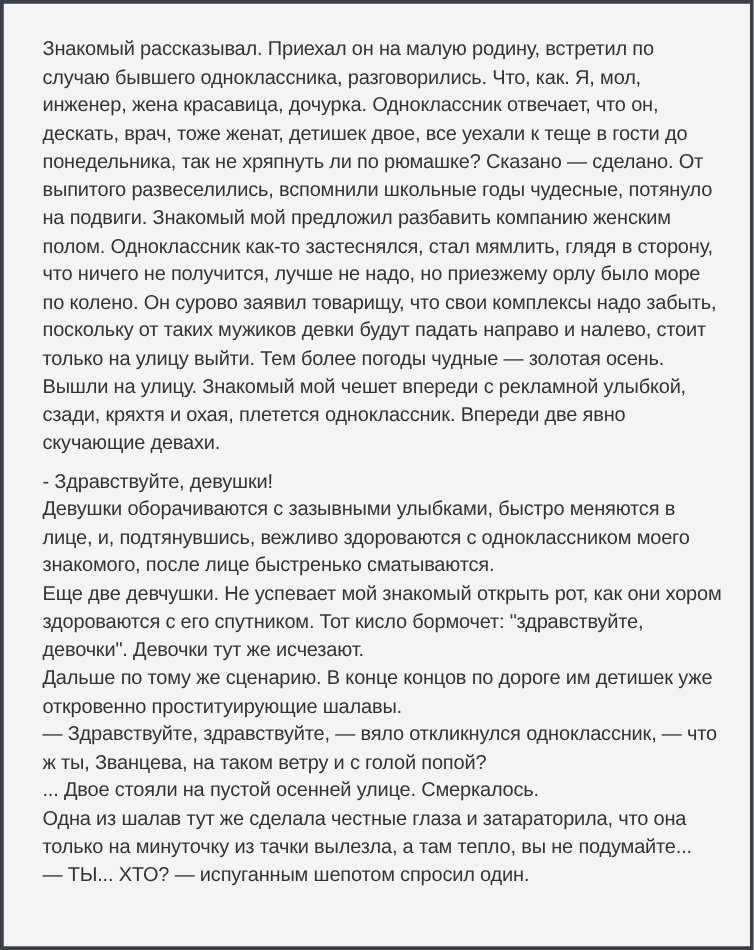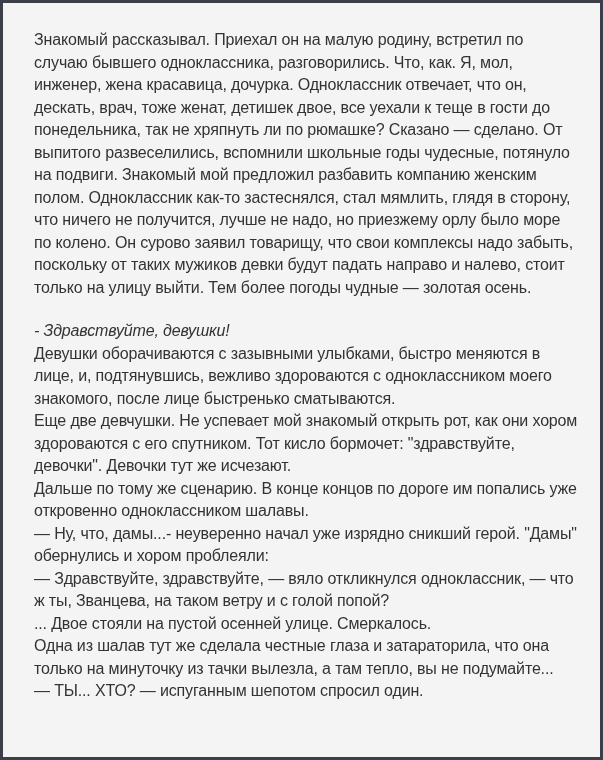--- a/index.html
+++ b/index.html
@@ -29,33 +29,32 @@
     color: var(--text);
     font-size: 16px;
     line-height: 22.5px;
     letter-spacing: -0.15px;
   }
   .story p.para {
     margin: 0;
     padding: 0;
   }
   .story p.para.spaced {
-    margin-top: 21px;
-    font-style: italic;
+    margin-top: 8px;
   }
 </style>
 </head>
 <body>
 
 <div class="page">
   <div class="story">
       <p class="para">Знакомый рассказывал. Приехал он на малую родину, встретил по случаю бывшего одноклассника, разговорились. Что, как. Я, мол, инженер, жена красавица, дочурка. Одноклассник отвечает, что он, дескать, врач, тоже женат, детишек двое, все уехали к теще в гости до понедельника, так не хряпнуть ли по рюмашке? Сказано — сделано. От выпитого развеселились, вспомнили школьные годы чудесные, потянуло на подвиги. Знакомый мой предложил разбавить компанию женским полом. Одноклассник как-то застеснялся, стал мямлить, глядя в сторону, что ничего не получится, лучше не надо, но приезжему орлу было море по колено. Он сурово заявил товарищу, что свои комплексы надо забыть, поскольку от таких мужиков девки будут падать направо и налево, стоит только на улицу выйти. Тем более погоды чудные — золотая осень.</p>
+      <p class="para">Вышли на улицу. Знакомый мой чешет впереди с рекламной улыбкой, сзади, кряхтя и охая, плетется одноклассник. Впереди две явно скучающие девахи.</p>
       <p class="para spaced">- Здравствуйте, девушки!</p>
       <p class="para">Девушки оборачиваются с зазывными улыбками, быстро меняются в лице, и, подтянувшись, вежливо здороваются с одноклассником моего знакомого, после лице быстренько сматываются.</p>
       <p class="para">Еще две девчушки. Не успевает мой знакомый открыть рот, как они хором здороваются с его спутником. Тот кисло бормочет: "здравствуйте, девочки". Девочки тут же исчезают.</p>
-      <p class="para">Дальше по тому же сценарию. В конце концов по дороге им попались уже откровенно одноклассником шалавы.</p>
-      <p class="para">— Ну, что, дамы...- неуверенно начал уже изрядно сникший герой. "Дамы" обернулись и хором проблеяли:</p>
+      <p class="para">Дальше по тому же сценарию. В конце концов по дороге им детишек уже откровенно проституирующие шалавы.</p>
       <p class="para">— Здравствуйте, здравствуйте, — вяло откликнулся одноклассник, — что ж ты, Званцева, на таком ветру и с голой попой?</p>
       <p class="para">... Двое стояли на пустой осенней улице. Смеркалось.</p>
       <p class="para">Одна из шалав тут же сделала честные глаза и затараторила, что она только на минуточку из тачки вылезла, а там тепло, вы не подумайте...</p>
       <p class="para">— ТЫ... ХТО? — испуганным шепотом спросил один.</p>
     </div>
 </div>
 
 </body></html>

